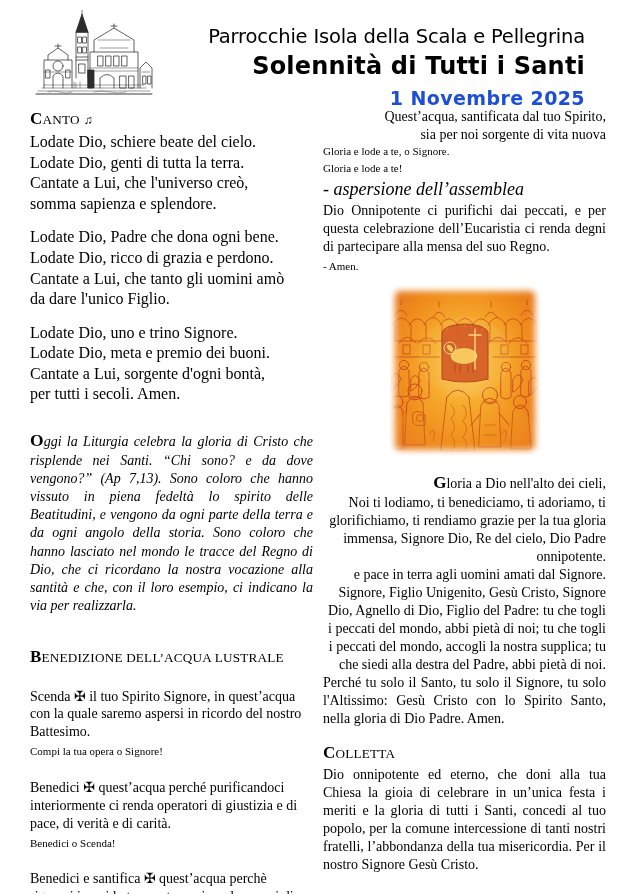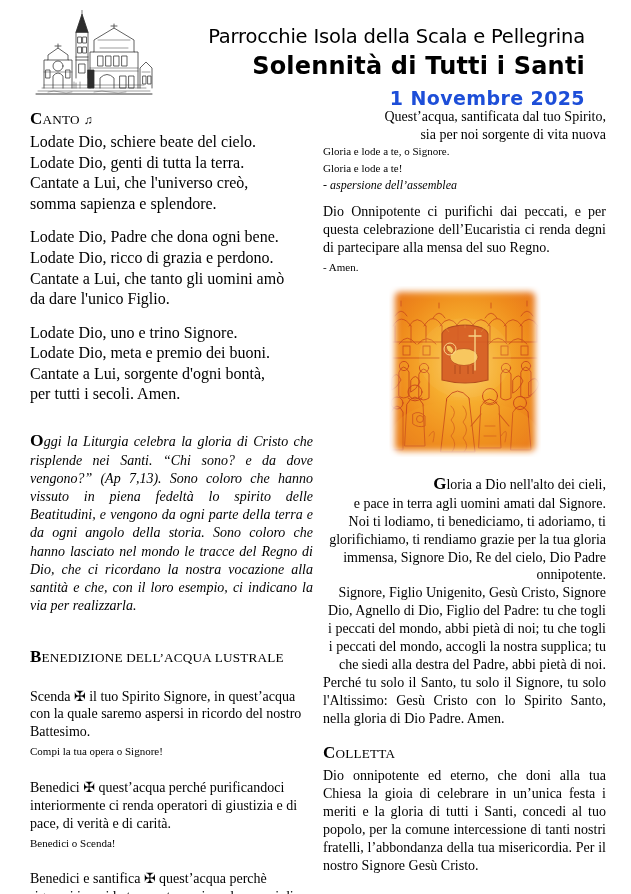--- a/index.html
+++ b/index.html
@@ -123,24 +123,24 @@
   }
   .para.justify { text-align: justify; text-justify: inter-word; }
   .para.tight { margin-bottom: 0; text-align: right; }
   .resp {
     font-size: 11px;
     font-weight: 400;
     line-height: 1.285;
     margin: 0 0 3px 0;
   }
   .rubric {
-    font-size: 12px;
+    font-size: 18px;
     font-style: italic;
     line-height: 1.285;
-    margin: 0 0 9px 0;
+    margin: 0 0 1px 0;
   }
   .meditation {
     font-size: 14px;
     font-style: italic;
     line-height: 1.30;
     text-align: justify;
     text-justify: inter-word;
     margin: 0 0 20px 0;
   }
   .meditation .dropcap {
@@ -394,22 +394,22 @@
               <path d="M40 150 Q48 138 44 156 M112 150 Q120 138 116 156" stroke-width="0.7"></path>
             </g>
 
             <ellipse cx="76" cy="150" rx="74" ry="36" fill="#f6a82a" opacity="0.22"></ellipse>
             <ellipse cx="76" cy="72" rx="46" ry="40" fill="#fbd070" opacity="0.14"></ellipse>
           </g>
         </svg>
       </div>
 
       <div class="para tight"><span class="dropcap">G</span><span>loria a Dio nell'alto dei cieli,</span></div>
+      <div class="para justify tight">Noi ti lodiamo, ti benediciamo, ti adoriamo, ti glorifichiamo, ti rendiamo grazie per la tua gloria immensa, Signore Dio, Re del cielo, Dio Padre onnipotente.</div>
       <div class="para tight">e pace in terra agli uomini amati dal Signore.</div>
-      <div class="para justify tight">Noi ti lodiamo, ti benediciamo, ti adoriamo, ti glorifichiamo, ti rendiamo grazie per la tua gloria immensa, Signore Dio, Re del cielo, Dio Padre onnipotente.</div>
       <div class="para justify tight">Signore, Figlio Unigenito, Gesù Cristo, Signore Dio, Agnello di Dio, Figlio del Padre: tu che togli i peccati del mondo, abbi pietà di noi; tu che togli i peccati del mondo, accogli la nostra supplica; tu che siedi alla destra del Padre, abbi pietà di noi.</div>
       <div class="para justify">Perché tu solo il Santo, tu solo il Signore, tu solo l'Altissimo: Gesù Cristo con lo Spirito Santo, nella gloria di Dio Padre. Amen.</div>
 
       <div class="spacer-sm"></div>
 
       <div class="heading"><span class="dropcap">C</span><span>OLLETTA</span></div>
 
       <div class="para justify">Dio onnipotente ed eterno, che doni alla tua Chiesa la gioia di celebrare in un’unica festa i meriti e la gloria di tutti i Santi, concedi al tuo popolo, per la comune intercessione di tanti nostri fratelli, l’abbondanza della tua misericordia. Per il nostro Signore Gesù Cristo.</div>
 
     </div>

